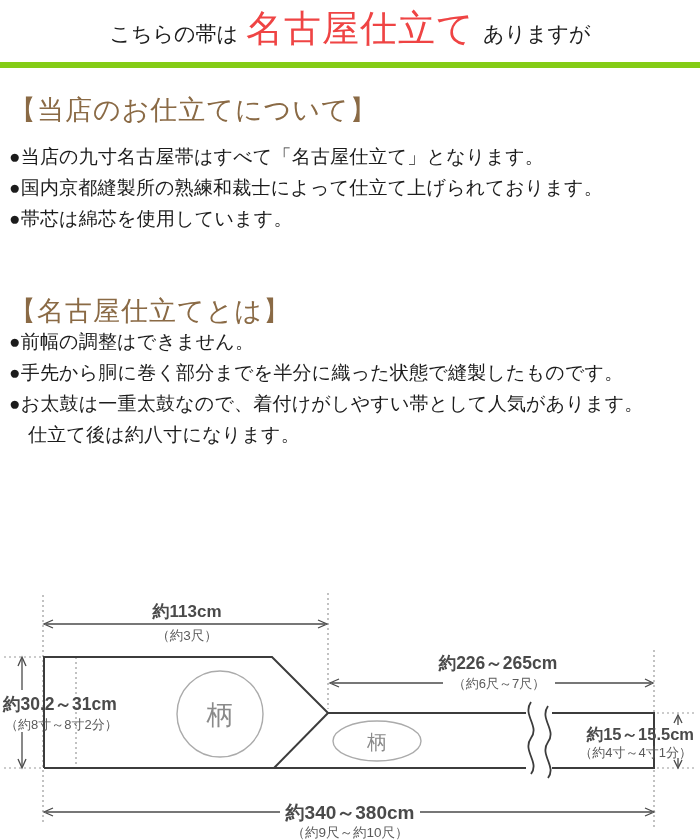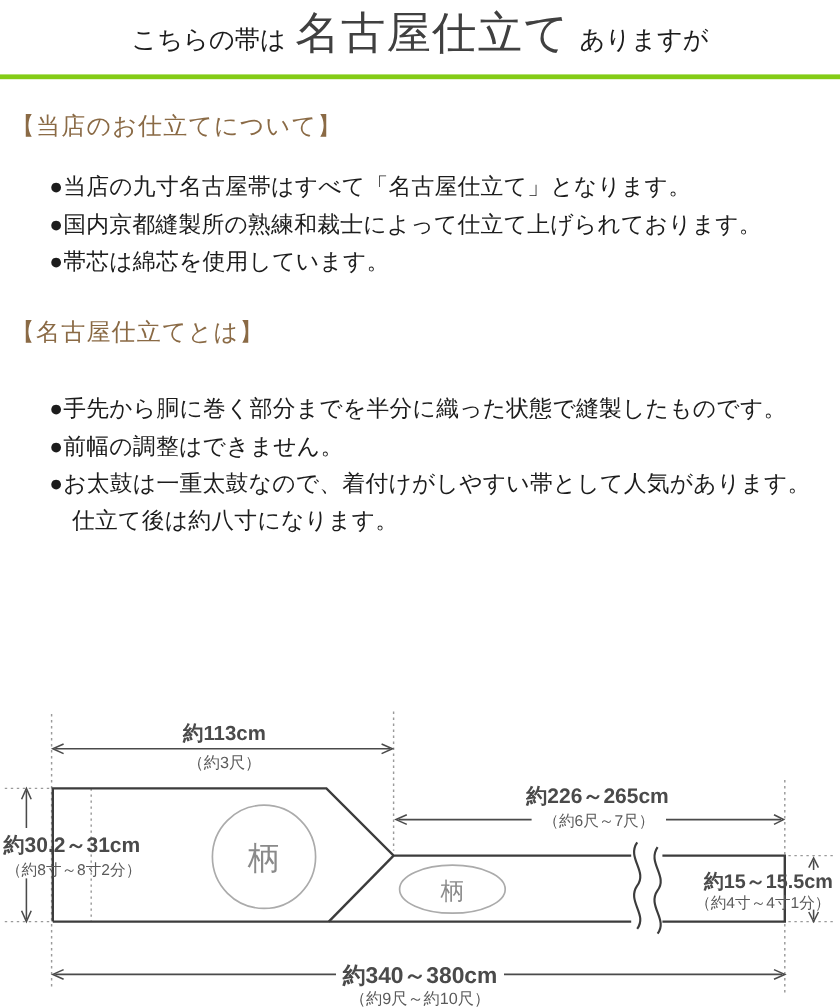--- a/index.html
+++ b/index.html
@@ -8,40 +8,40 @@
     width:700px;height:840px;
     background:#ffffff;
     overflow:hidden;
     font-family:"Liberation Serif", serif;
     color:#1c1c1c;
   }
   
   .banner{
     position:absolute;top:0;left:0;width:700px;height:62px;
     display:flex;align-items:baseline;justify-content:center;
-    border-bottom:4px solid #84cc16;
+    border-bottom:6px solid #84cc16;
   }
   .banner .side{font-size:21px;color:#1c1c1c;line-height:58px;}
   .banner .big{
-    font-size:37px;color:#404040;margin:0 8px;line-height:58px;
+    font-size:37px;color:#ef4444;margin:0 8px;line-height:58px;
     letter-spacing:1px;
   }
   
   .sec-title{
     position:absolute;left:9px;
-    font-size:20px;color:#8a6a45;letter-spacing:1px;white-space:nowrap;
+    font-size:27px;color:#8a6a45;letter-spacing:1px;white-space:nowrap;
   }
   #sec1-title{top:92px;}
-  #sec2-title{top:263px;}
+  #sec2-title{top:293px;}
   
   .bullets{position:absolute;left:9px;white-space:nowrap;}
   #sec1-bullets{top:141px;}
   #sec2-bullets{top:326px;}
   .bullet-line{
-    font-size:19px;line-height:31px;color:#1c1c1c;letter-spacing:0.2px;margin-left:32px;
+    font-size:19px;line-height:31px;color:#1c1c1c;letter-spacing:0.2px;
   }
   .bullet-line.cont{padding-left:19px;}
   
   .diagram{position:absolute;top:590px;left:0;}
   .dim-main{font-family:"Liberation Sans",sans-serif;font-weight:bold;fill:#4a4a4a;}
   .dim-sub{font-family:"Liberation Sans",sans-serif;fill:#5a5a5a;}
   .pat{font-family:"Liberation Sans",sans-serif;fill:#8a8a8a;}
   .outline{stroke:#3c3c3c;stroke-width:2;fill:none;}
   .guide{stroke:#9a9a9a;stroke-width:1.2;fill:none;stroke-dasharray:2 3;}
   .dim{stroke:#4a4a4a;stroke-width:1.3;fill:none;}
@@ -60,22 +60,22 @@
 
   <div class="sec-title" id="sec1-title">【当店のお仕立てについて】</div>
   <div class="bullets" id="sec1-bullets">
     <div class="bullet-line">●当店の九寸名古屋帯はすべて「名古屋仕立て」となります。</div>
     <div class="bullet-line">●国内京都縫製所の熟練和裁士によって仕立て上げられております。</div>
     <div class="bullet-line">●帯芯は綿芯を使用しています。</div>
   </div>
 
   <div class="sec-title" id="sec2-title">【名古屋仕立てとは】</div>
   <div class="bullets" id="sec2-bullets">
+    <div class="bullet-line">●前幅の調整はできません。</div>
     <div class="bullet-line">●手先から胴に巻く部分までを半分に織った状態で縫製したものです。</div>
-    <div class="bullet-line">●前幅の調整はできません。</div>
     <div class="bullet-line">●お太鼓は一重太鼓なので、着付けがしやすい帯として人気があります。</div>
     <div class="bullet-line cont">仕立て後は約八寸になります。</div>
   </div>
 
   <svg class="diagram" width="700" height="250" viewBox="0 0 700 250">
 
     <path class="guide" d="M43,5 V235"></path>
     <path class="guide" d="M328,3 V119"></path>
     <path class="guide" d="M654,60 V238"></path>
     <path class="guide" d="M4,67 H42"></path>

